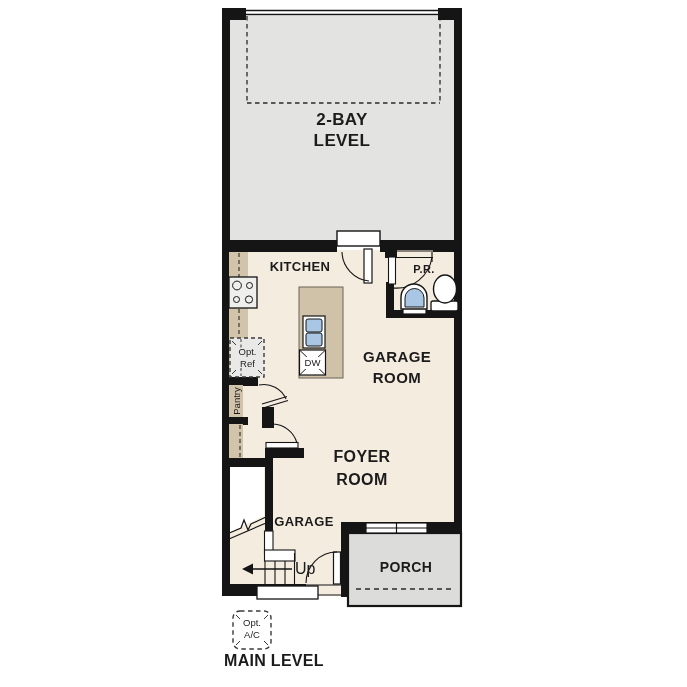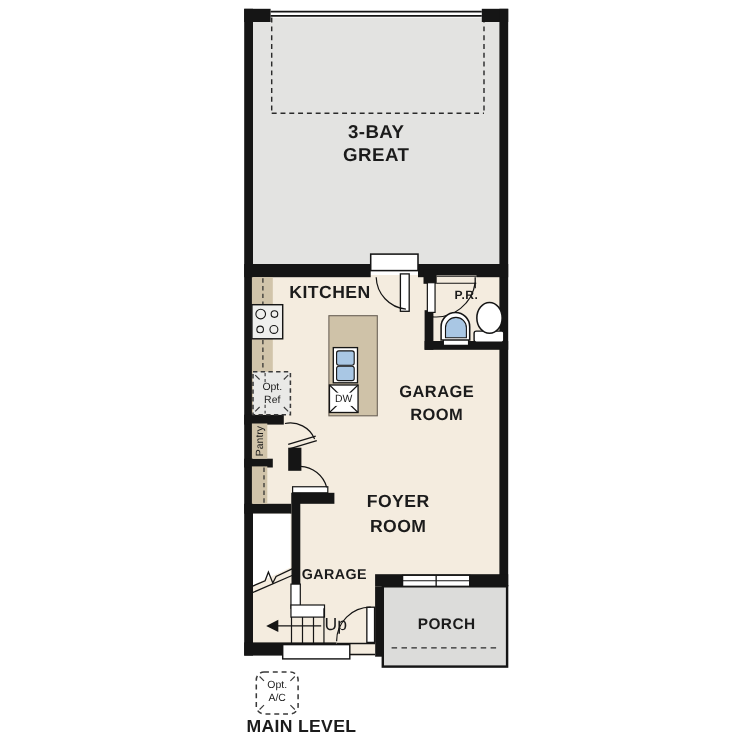--- a/index.html
+++ b/index.html
@@ -163,25 +163,25 @@
     <g>
       <rect x="233" y="611" width="38" height="38" rx="7" fill="#ffffff" stroke="#3a3a3a" stroke-width="1.4" stroke-dasharray="4.5,3.5"></rect>
       <line x1="236" y1="615" x2="240" y2="619" stroke="#3a3a3a" stroke-width="1"></line>
       <line x1="268" y1="615" x2="264" y2="619" stroke="#3a3a3a" stroke-width="1"></line>
       <line x1="236" y1="645" x2="240" y2="641" stroke="#3a3a3a" stroke-width="1"></line>
       <line x1="268" y1="645" x2="264" y2="641" stroke="#3a3a3a" stroke-width="1"></line>
     </g>
   </svg>
 
   <div class="lbl" style="left:342px;top:130px;font-size:17px;line-height:21px;">
-    <div>3-BAY</div>
-    <div>GREAT</div>
-  </div>
-
-  <div class="lbl" style="left:300px;top:267px;font-size:16px;">
+    <div>2-BAY</div>
+    <div>LEVEL</div>
+  </div>
+
+  <div class="lbl" style="left:300px;top:267px;font-size:13px;">
     <span>KITCHEN</span>
   </div>
 
   <div class="lbl" style="left:424px;top:269px;font-size:11px;">
     <span>P.R.</span>
   </div>
 
   <div class="lbl" style="left:397px;top:367px;font-size:15px;line-height:21px;">
     <div>GARAGE</div>
     <div>ROOM</div>

